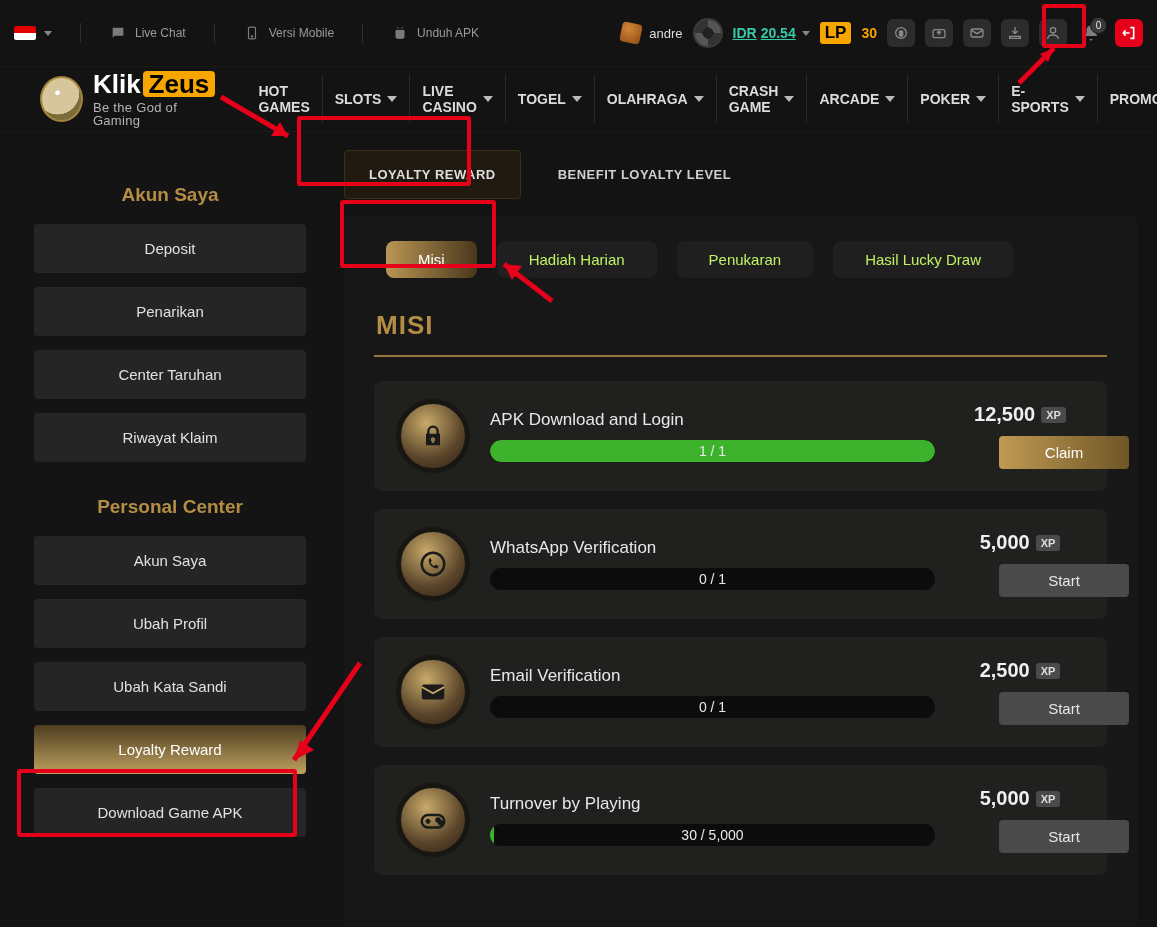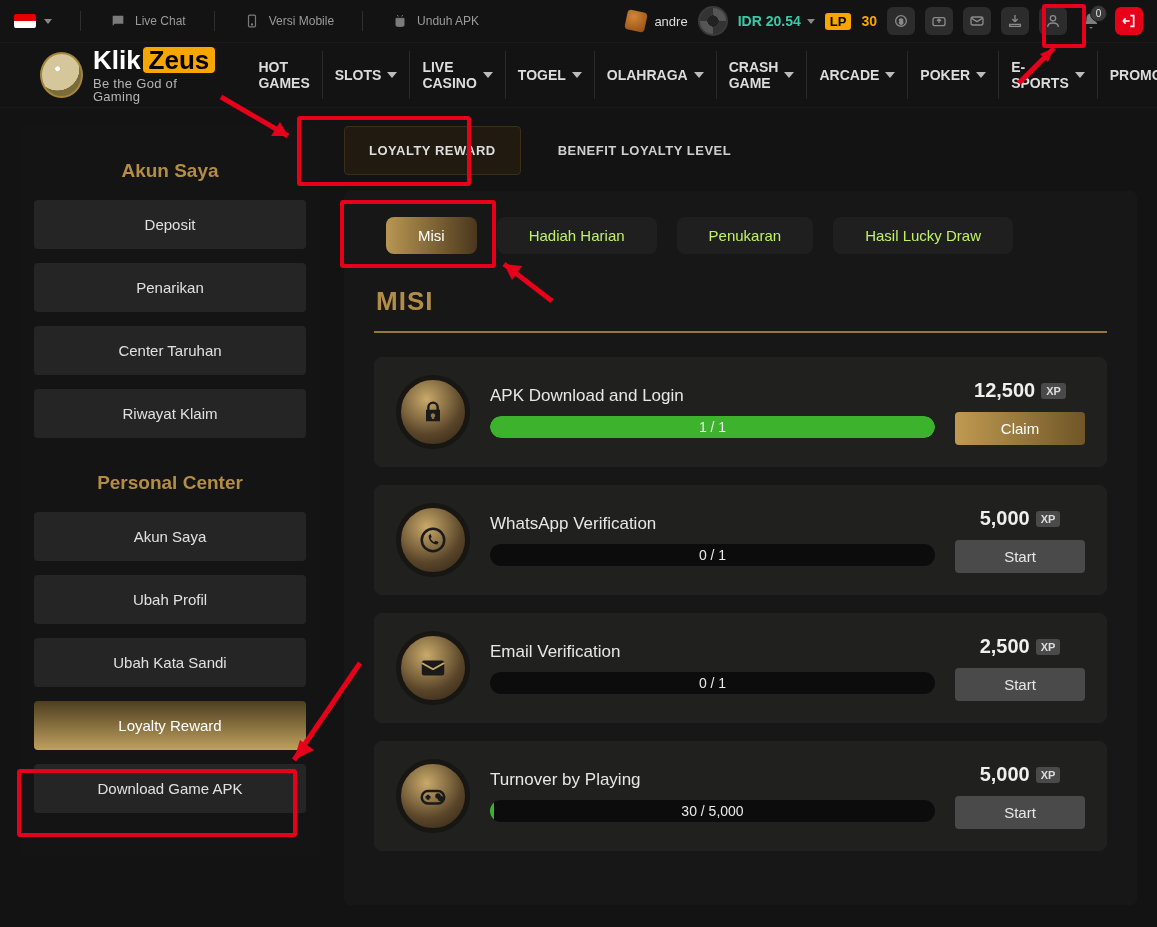--- a/index.html
+++ b/index.html
@@ -14,37 +14,37 @@
     --mint:#39c9a7;
     --orange:#f7a600;
     --red:#e6001a;
     --green:#3db32d;
     --line:#3a3a3a;
   }
   html,body{margin:0;padding:0;background:var(--bg);color:var(--txt);
     font-family:"Segoe UI",Arial,Helvetica,sans-serif;font-size:14px;min-width:1157px;}
   svg{display:block}
   
-  .topbar{display:flex;align-items:center;height:42px;padding:0 14px;font-size:12px;color:var(--txt2);position:relative;}
+  .topbar{display:flex;align-items:center;height:42px;padding:12px 14px;font-size:12px;color:var(--txt2);position:relative;}
   .topbar .left{display:flex;align-items:center;gap:22px;}
   .topbar .sep{width:1px;height:20px;background:#2e2e2e;margin:0 6px;}
   .topbar .item{display:flex;align-items:center;gap:8px;cursor:pointer;}
   .topbar .right{margin-left:auto;display:flex;align-items:center;gap:10px;}
 
   .flag{width:22px;height:14px;background:linear-gradient(#e40000 0 50%,#fff 50% 100%);border-radius:2px;}
   .caret-dn{width:0;height:0;border-left:4px solid transparent;border-right:4px solid transparent;border-top:5px solid #888;}
   .iconbox{display:inline-flex;align-items:center;justify-content:center;width:18px;height:18px;color:#7b7b7b}
 
   .user-coin{width:20px;height:20px;border-radius:4px;background:radial-gradient(circle at 35% 30%,#d28637,#8e4b12);transform:rotate(12deg);}
   .wheel{width:26px;height:26px;border-radius:50%;background:
     radial-gradient(circle,#222 0 30%,transparent 31%),
     conic-gradient(#555 0 25%,#333 0 50%,#555 0 75%,#333 0);
     border:2px solid #3a3a3a;}
-  .bal{color:var(--mint);font-weight:600;font-size:14px;display:flex;align-items:center;gap:4px;}
-  .lp-badge{background:var(--orange);color:#000;font-weight:700;padding:1px 5px;border-radius:3px;font-size:13px;}
+  .bal{color:var(--mint);font-weight:600;font-size:14px;display:flex;align-items:center;gap:4px;text-decoration:underline;}
+  .lp-badge{background:var(--orange);color:#000;font-weight:700;padding:1px 5px;border-radius:3px;font-size:17px;}
   .lp-amount{color:var(--orange);font-weight:600;font-size:14px;}
 
   .sqbtn{width:28px;height:28px;border-radius:6px;background:#2c2c2c;display:inline-flex;align-items:center;justify-content:center;color:#8a8a8a;cursor:pointer;}
   .sqbtn.red{background:#e6001a;color:#fff;}
   .bell-wrap{position:relative;color:#7e7e7e;width:28px;height:28px;display:inline-flex;align-items:center;justify-content:center;cursor:pointer}
   .bell-wrap .badge{position:absolute;top:-2px;right:-2px;background:#3a3a3a;color:#e5e5e5;border-radius:50%;font-size:10px;min-width:15px;height:15px;display:flex;align-items:center;justify-content:center;border:1px solid #1a1a1a;}
 
   
   .mainnav{display:flex;align-items:center;height:64px;padding:0 40px;border-top:1px solid #1a1a1a;border-bottom:1px solid #1a1a1a;}
   .logo{display:flex;align-items:center;gap:10px;}
@@ -86,21 +86,21 @@
       background:radial-gradient(circle at 40% 30%,#c9aa6a,#5a452a 60%,#2c2112 100%);
       border:5px solid #171613;display:flex;align-items:center;justify-content:center;color:#161616;}
   .mission .mbody{flex:1;}
   .mission .mtitle{color:#e7e7e7;font-size:17px;margin-bottom:10px;}
   .mission .bar{height:22px;background:#0c0c0c;border-radius:12px;position:relative;overflow:hidden;display:flex;align-items:center;justify-content:center;color:#eaeaea;font-size:14px;}
   .mission .bar .fill{position:absolute;left:0;top:0;bottom:0;background:var(--green);border-radius:12px;}
   .mission .bar span{position:relative;z-index:1}
   .mission .mright{width:130px;text-align:center;}
   .mission .xp{font-size:20px;font-weight:600;color:#efefef;display:inline-flex;align-items:center;gap:6px;justify-content:center;margin-bottom:10px;}
   .xp-badge{background:#4a4a4a;color:#ddd;font-size:11px;font-weight:700;padding:2px 5px;border-radius:3px;}
-  .act-btn{display:block;width:100%;padding:8px 0;border-radius:4px;font-size:15px;cursor:pointer;}
+  .act-btn{display:block;width:100%;padding:8px 0;border-radius:4px;font-size:15px;cursor:pointer;margin-left:44px;}
   .act-btn.claim{background:linear-gradient(90deg,#c09a52,#6f5627);color:#fff;}
   .act-btn.start{background:#4a4a4a;color:#e7e7e7;}
 
   
   .anno{position:absolute;border:4px solid var(--red);border-radius:3px;pointer-events:none;z-index:50;}
   .arrow{position:absolute;pointer-events:none;z-index:51;}
   .arrow svg line{stroke:var(--red);stroke-width:5;}
   .arrow svg polygon{fill:var(--red);}
   .page-wrap{position:relative;}
 </style>

